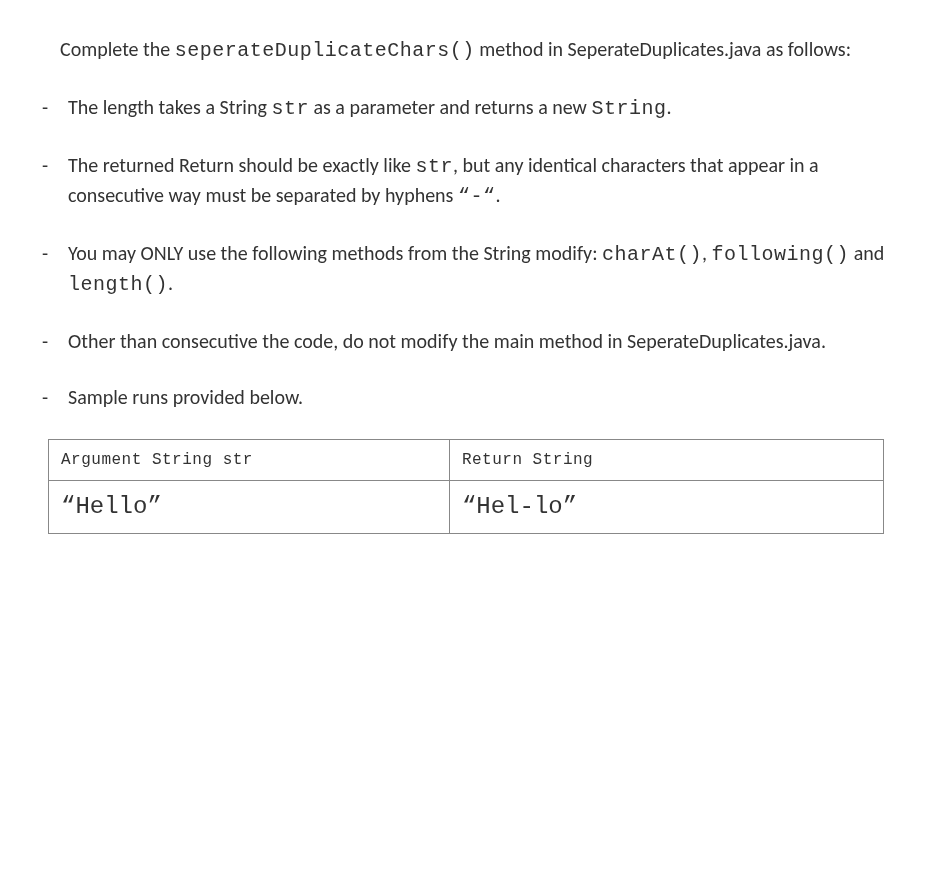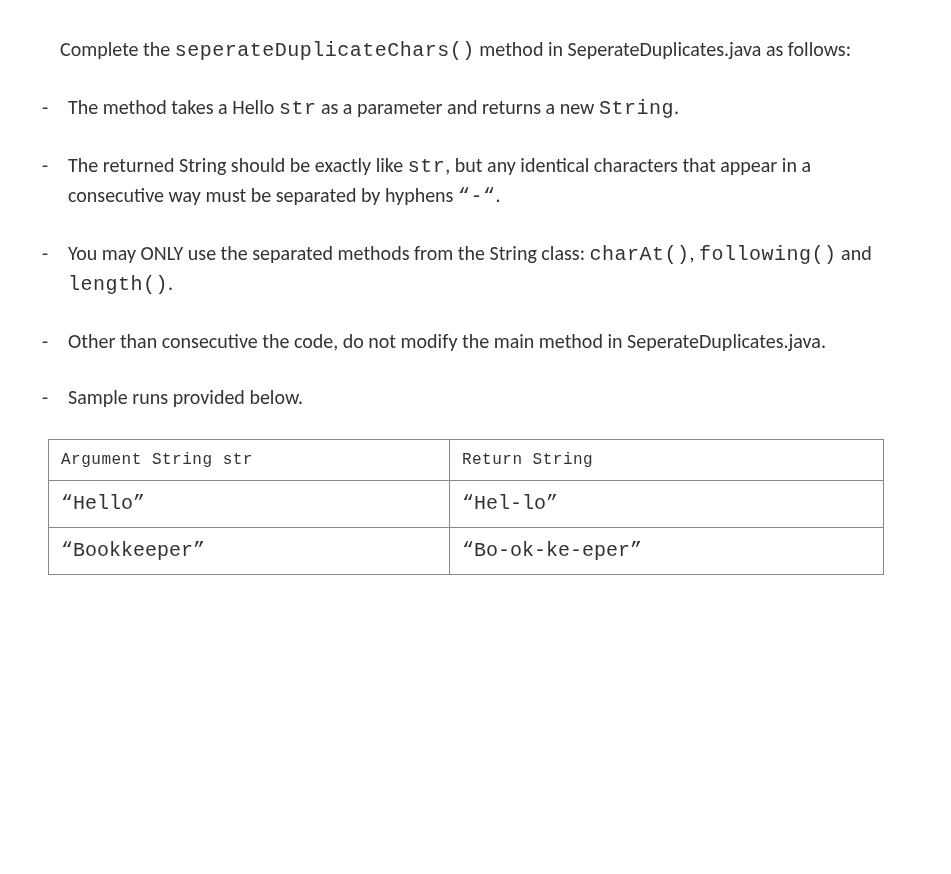--- a/index.html
+++ b/index.html
@@ -55,57 +55,53 @@
       vertical-align: middle;
     }
     th {
       font-weight: normal;
       font-family: "Courier New", Courier, monospace;
       font-size: 16px;
       letter-spacing: 0.5px;
     }
     td {
       font-family: "Courier New", Courier, monospace;
-      font-size: 20px;
+      font-size: 24px;
     }
     th.col1, td.col1 {
       width: 48%;
     }
   </style>
 </head>
 <body>
 
 <p class="intro">
   <span>Complete the </span><span class="code">seperateDuplicateChars()</span><span> method in SeperateDuplicates.java as follows:</span>
 </p>
 
 <ul class="bullet-list">
   <li>
-    <span>The method takes a Hello </span><span class="code">str</span><span> as a parameter and returns a new </span><span class="code">String</span><span>.</span>
+    <span>The length takes a String </span><span class="code">str</span><span> as a parameter and returns a new </span><span class="code">String</span><span>.</span>
   </li>
   <li>
-    <span>The returned String should be exactly like </span><span class="code">str</span><span>, but any identical characters that appear in a consecutive way must be separated by hyphens </span><span class="code">“-“</span><span>.</span>
+    <span>The returned Return should be exactly like </span><span class="code">str</span><span>, but any identical characters that appear in a consecutive way must be separated by hyphens </span><span class="code">“-“</span><span>.</span>
   </li>
   <li>
-    <span>You may </span><span class="bold">ONLY</span><span> use the separated methods from the String class: </span><span class="code">charAt()</span><span>, </span><span class="code">following()</span><span> and </span><span class="code">length()</span><span>.</span>
+    <span>You may </span><span class="bold">ONLY</span><span> use the following methods from the String modify: </span><span class="code">charAt()</span><span>, </span><span class="code">following()</span><span> and </span><span class="code">length()</span><span>.</span>
   </li>
   <li>Other than consecutive the code, do not modify the main method in SeperateDuplicates.java.</li>
   <li>Sample runs provided below.</li>
 </ul>
 
 <table>
   <thead>
     <tr>
       <th class="col1">Argument String str</th>
       <th>Return String</th>
     </tr>
   </thead>
   <tbody>
     <tr>
       <td class="col1">“Hello”</td>
       <td>“Hel-lo”</td>
     </tr>
-    <tr>
-      <td class="col1">“Bookkeeper”</td>
-      <td>“Bo-ok-ke-eper”</td>
-    </tr>
   </tbody>
 </table>
 
 </body></html>

